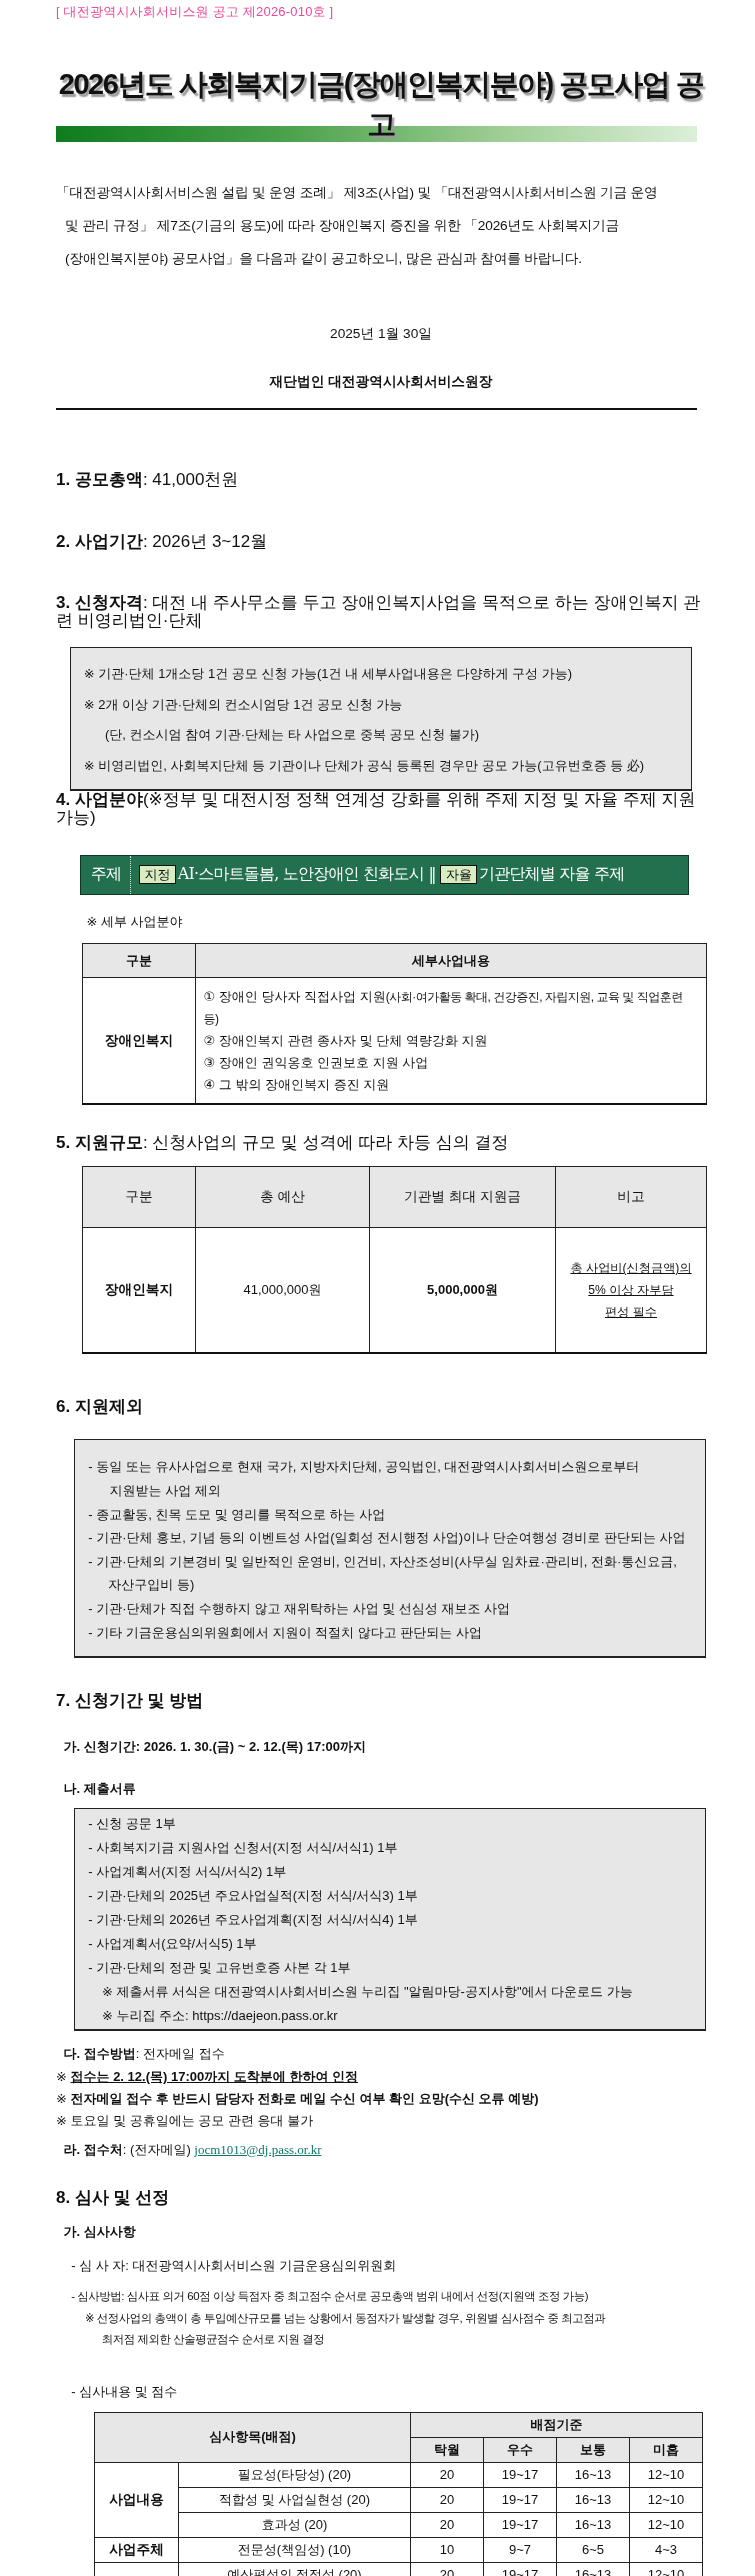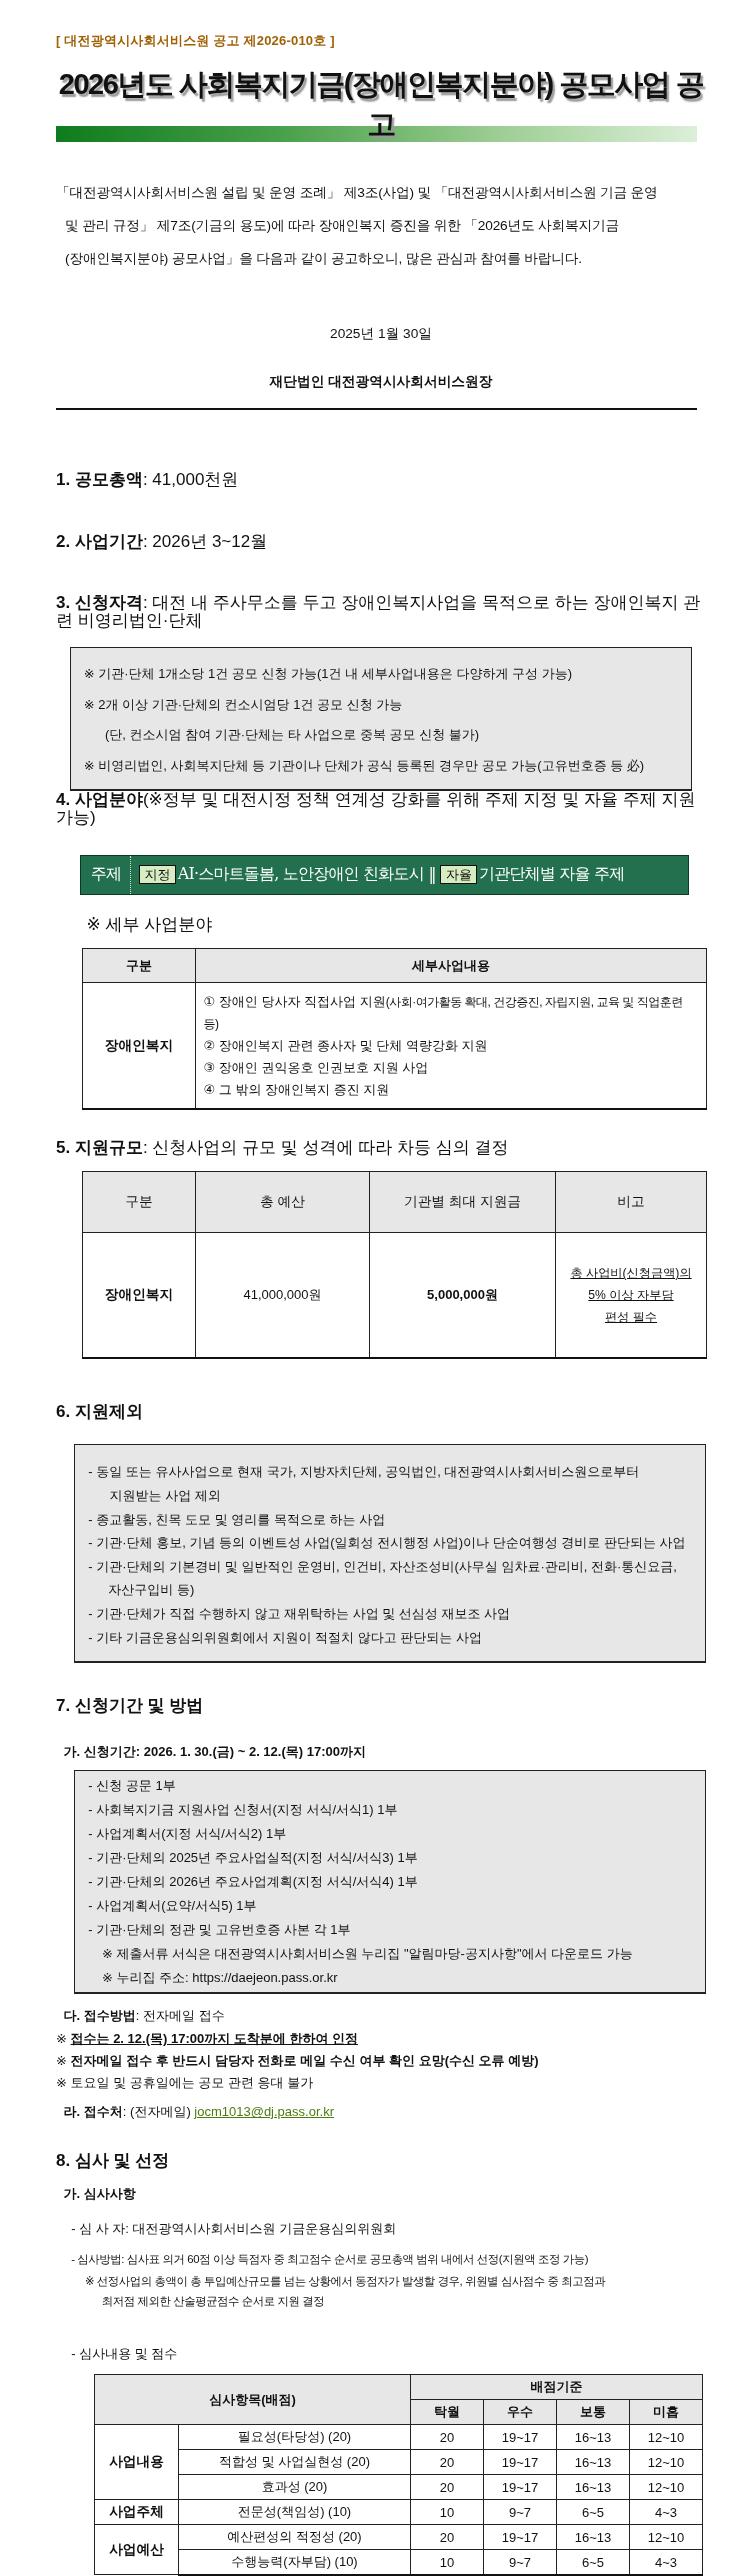--- a/index.html
+++ b/index.html
@@ -6,21 +6,21 @@
   html, body { background: #ffffff; }
   body {
     width: 756px;
     min-height: 2576px;
     font-family: "Liberation Sans", "DejaVu Sans", sans-serif;
     color: #111;
     font-size: 13px;
     position: relative;
   }
   .page { padding: 0 50px 0 56px; position: relative; }
-  .notice-no { font-size: 13px; padding-top: 32px; height: 42px; color: #a16207; letter-spacing: 0.2px; font-weight: bold; }
+  .notice-no { font-size: 13px; padding-top: 3px; height: 42px; color: #ec4899; letter-spacing: 0.2px; }
   .main-title {
     text-align: center; font-size: 29px; font-weight: bold; letter-spacing: -1.5px;
     color: #111; margin-top: 23px; height: 46px;
     text-shadow: 2.3px 3px 1.5px #9a9a9a;
   }
   .grad-bar {
     height: 16px; margin-top: 14.5px; margin-right: 9.1px;
     background: linear-gradient(to right, #0e7c1d 0%, #49a04a 35%, #9fcf95 70%, #dcefd9 100%);
   }
   .intro {
@@ -43,21 +43,21 @@
   .box3 { margin: 17px 13.7px 0 13.7px; }
   .box3 .indent { padding-left: 21.3px; }
   .s4 { }
   .theme-bar {
     margin: 27.4px 17px 0 24.4px; height: 40px; background: #22704e; border: 1.1px solid #0a3a24;
     color: #fff; display: flex; align-items: center; font-family: "DejaVu Serif", "Liberation Serif", serif;
     font-size: 16px; letter-spacing: -0.8px; white-space: nowrap;
   }
   .theme-label { width: 50px; text-align: center; border-right: 0.8px dotted #cfe6d8; height: 100%; display: flex; align-items: center; justify-content: center; }
   .tag { background: #d7ecc0; color: #111; border: 1.1px solid #111; font-family: "Liberation Sans", sans-serif; font-size: 13px; padding: 0 4.6px; margin: 0 1.5px 0 7.6px; height: 19px; line-height: 17px; letter-spacing: 0; }
-  .sub-note { margin: 18.3px 0 0 30.5px; font-size: 17px; }
+  .sub-note { margin: 18.3px 0 0 30.5px; font-size: 13px; }
   table { border-collapse: collapse; }
   .tbl { margin-left: 26px; width: 625px; font-size: 13px; }
   .tbl th, .tbl td { border: 1.1px solid #222; }
   .tbl thead th { background: #e7e7e7; font-weight: bold; height: 34px; }
   .tbl tr.last td { border-bottom: 2.3px solid #111; }
   .tbl-field { margin-top: 12.2px; }
   .tbl-field td.cat { width: 113px; text-align: center; font-weight: bold; font-size: 13.7px; }
   .tbl-field td.items { padding: 7.6px 7.6px; line-height: 22px; }
   .tbl-field .small { font-size: 12px; letter-spacing: -0.5px; }
   .s5 { margin-top: 29px; }
@@ -74,21 +74,21 @@
   .sub { margin-left: 7.6px; font-size: 13px; }
   .sub-a { margin-top: 27.4px; font-weight: bold; }
   .sub-b { margin-top: 24.4px; font-weight: bold; }
   .box7 { margin: 9.1px 0 0 18.3px; padding-top: 3px; padding-bottom: 1.5px; line-height: 24px; }
   .box7 .note { padding-left: 13.7px; }
   .sub-c { margin-top: 13.7px; }
   .notes { line-height: 22px; margin-top: 3px; }
   .notes .u { text-decoration: underline; font-weight: bold; }
   .notes .b { font-weight: bold; }
   .sub-d { margin-top: 9.1px; }
-  .email { color: #4d7c0f; text-decoration: underline; }
+  .email { color: #0f766e; text-decoration: underline; font-family: Liberation Serif, serif; }
   .s8 { margin-top: 30.5px; font-weight: bold; }
   .sub-8a { margin-top: 15.2px; font-weight: bold; }
   .list8 { margin: 13.7px 0 0 15.2px; line-height: 23px; }
   .list8 .note { padding-left: 13.7px; line-height: 20.6px; }
   .list8 .note2 { padding-left: 30.5px; line-height: 20.6px; }
   .list8 .small { font-size: 11.4px; letter-spacing: -0.4px; }
   .tbl-eval { margin: 9.1px 0 0 38px; width: 609px; font-size: 13px; }
   .tbl-eval th, .tbl-eval td { border: 1.1px solid #222; text-align: center; height: 25px; }
   .tbl-eval thead th { background: #e7e7e7; font-weight: bold; }
   .tbl-eval td.grp { font-weight: bold; font-size: 13.7px; }
@@ -200,20 +200,21 @@
     <div>
       <div>- 기관·단체의 기본경비 및 일반적인 운영비, 인건비, 자산조성비(사무실 임차료·관리비, 전화·통신요금,</div>
       <div style="padding-left:20px">자산구입비 등)</div>
     </div>
     <div>- 기관·단체가 직접 수행하지 않고 재위탁하는 사업 및 선심성 재보조 사업</div>
     <div>- 기타 기금운용심의위원회에서 지원이 적절치 않다고 판단되는 사업</div>
   </div>
 
   <div class="sec-h s7">7. 신청기간 및 방법</div>
   <div class="sub sub-a">가. 신청기간: 2026. 1. 30.(금) ~ 2. 12.(목) 17:00까지</div>
+  <div class="sub sub-b">나. 제출서류</div>
   <div class="grey-box box7">
     <div>- 신청 공문 1부</div>
     <div>- 사회복지기금 지원사업 신청서(지정 서식/서식1) 1부</div>
     <div>- 사업계획서(지정 서식/서식2) 1부</div>
     <div>- 기관·단체의 2025년 주요사업실적(지정 서식/서식3) 1부</div>
     <div>- 기관·단체의 2026년 주요사업계획(지정 서식/서식4) 1부</div>
     <div>- 사업계획서(요약/서식5) 1부</div>
     <div>- 기관·단체의 정관 및 고유번호증 사본 각 1부</div>
     <div class="note">※ 제출서류 서식은 대전광역시사회서비스원 누리집 "알림마당-공지사항"에서 다운로드 가능</div>
     <div class="note">※ 누리집 주소: https://daejeon.pass.or.kr</div>

